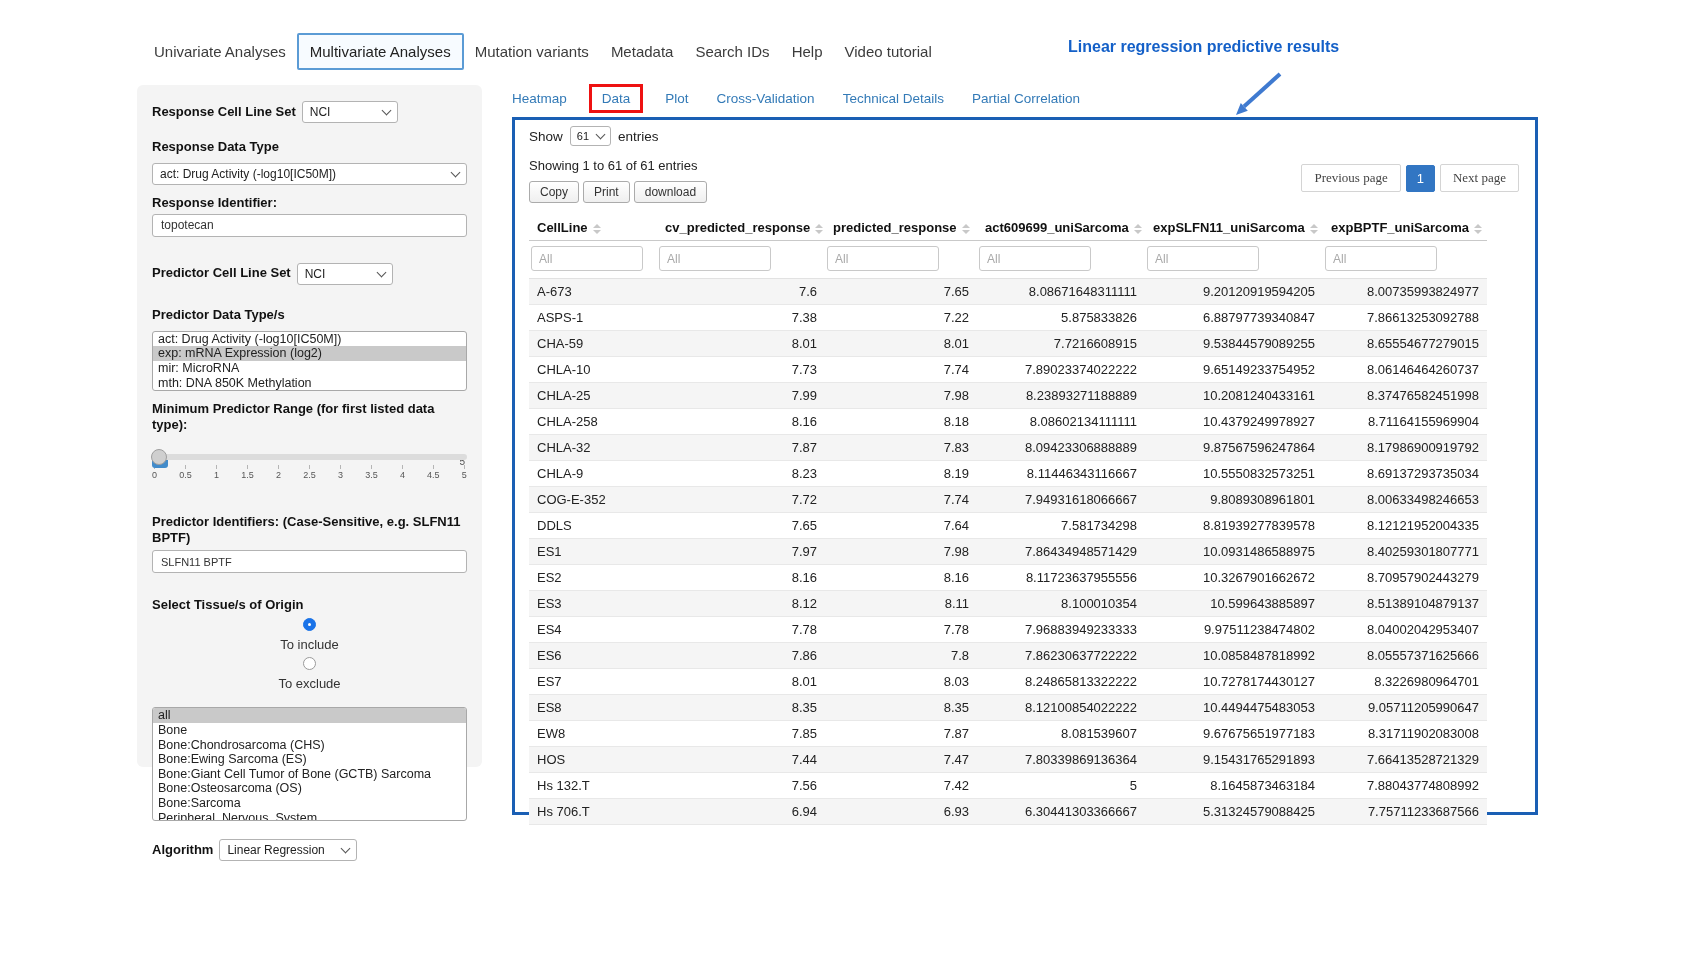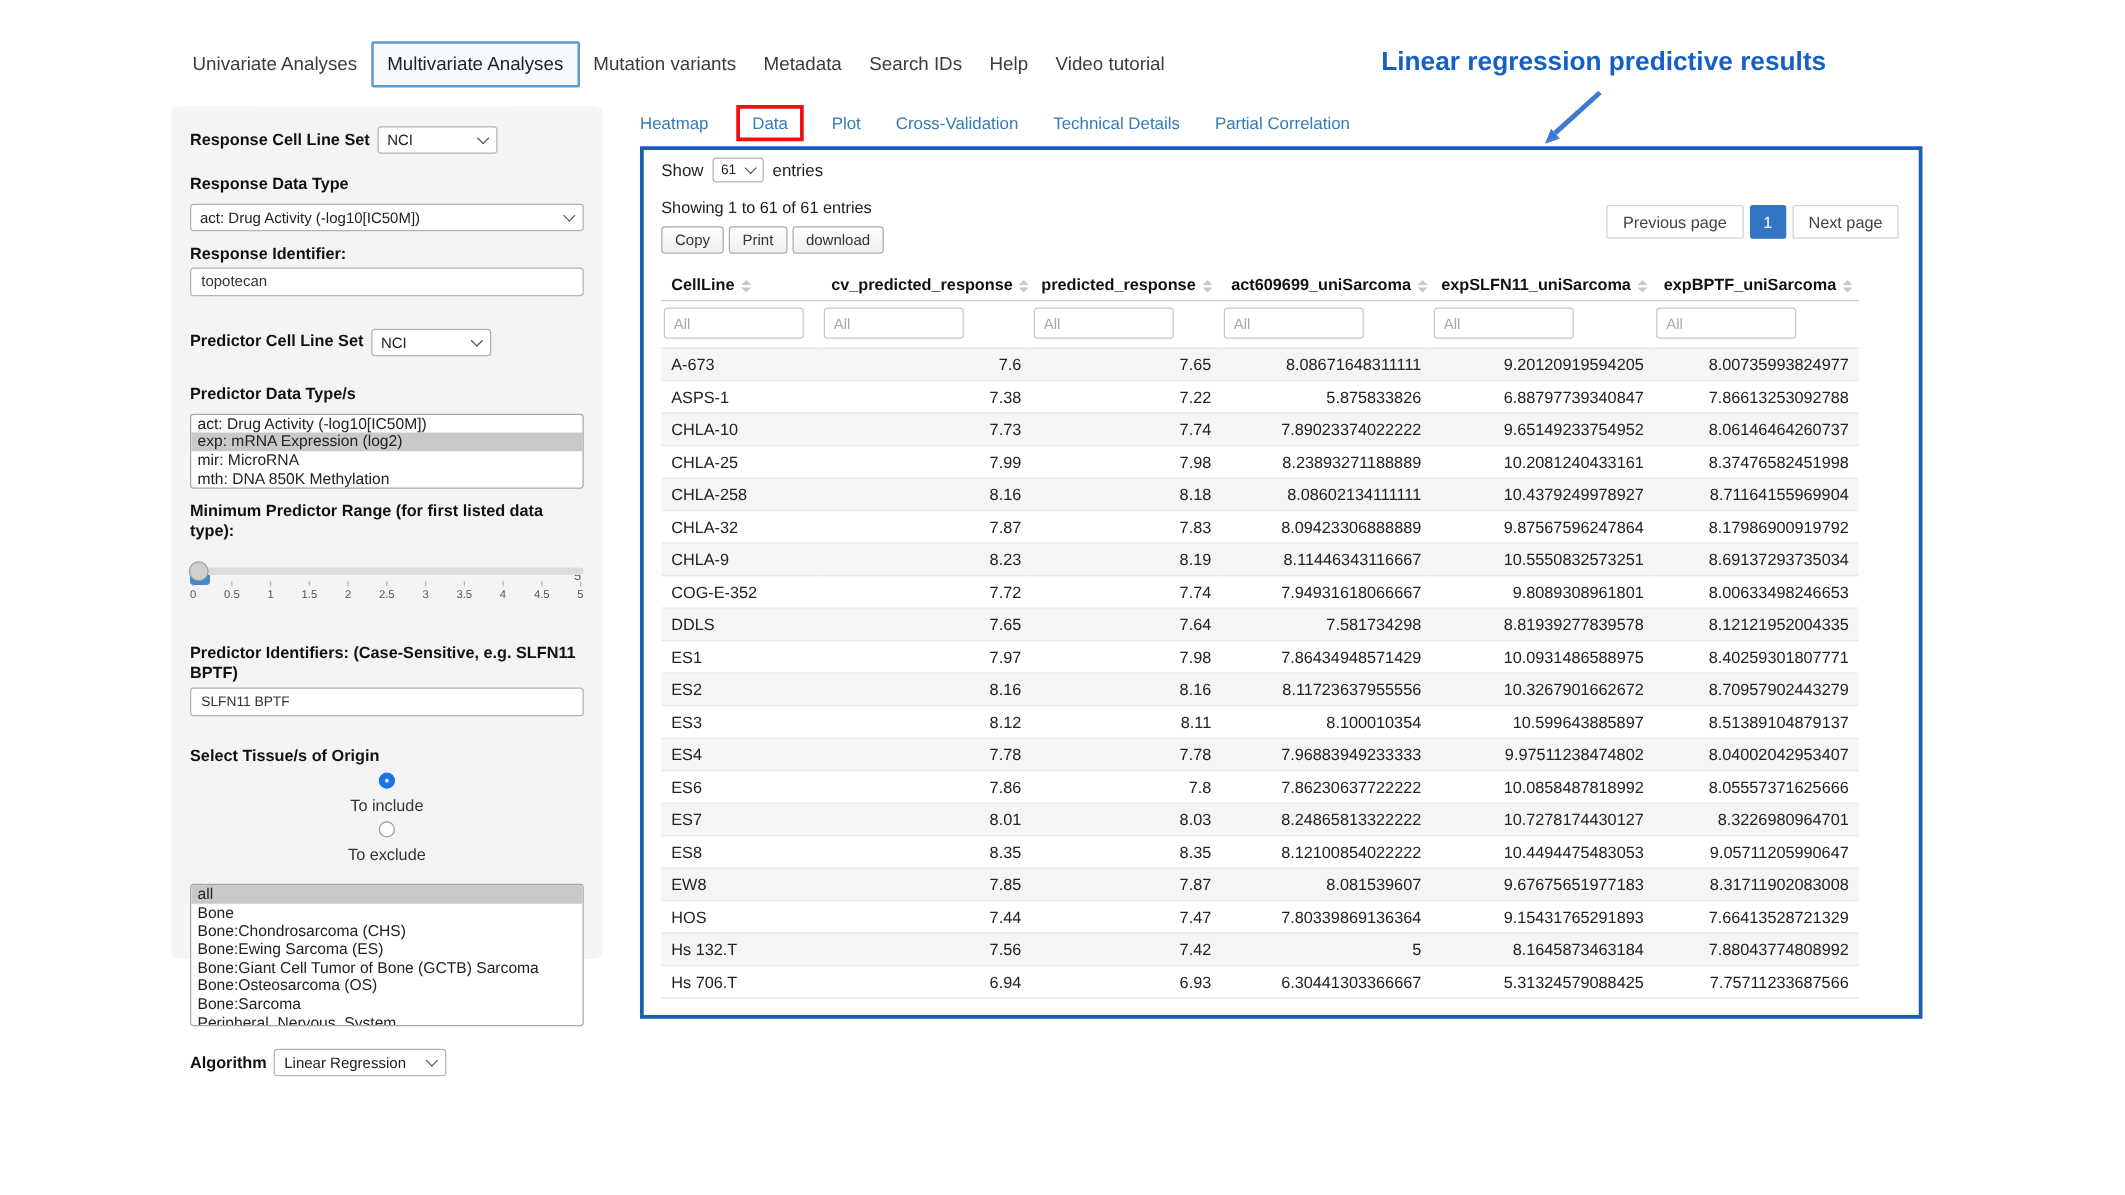--- a/index.html
+++ b/index.html
@@ -11,22 +11,22 @@
     position:relative;
     overflow:hidden;
   }
 
   
   .topnav { position:absolute; left:143px; top:33px; display:flex; align-items:center; }
   .nav-item { padding:8px 11px; font-size:15px; color:#3c3c3c; cursor:pointer; white-space:nowrap; }
   .nav-item.active { border:2px solid #5b9bd5; background:#f7fbff; border-radius:2px; color:#222; }
 
   
-  .annotation-title { position:absolute; left:1068px; top:38px; width:430px; text-align:center;
-    font-size:21px; font-weight:bold; color:#1460c8; }
+  .annotation-title { position:absolute; left:1068px; top:38px; width:430px; 
+    font-size:16px; font-weight:bold; color:#1460c8; }
   .annotation-arrow { position:absolute; left:1226px; top:70px; }
 
   
   .sidebar { position:absolute; left:137px; top:85px; width:345px; height:682px;
     background:#f4f4f4; border-radius:6px; padding:16px 15px; font-size:13px; }
   .field-label { font-weight:bold; color:#111; line-height:1.25; }
   .inline-field { display:flex; align-items:center; gap:6px; }
   .sel { display:inline-flex; align-items:center; background:#fff; border:1px solid #b3b3b3;
     border-radius:3px; padding:2px 7px; font-size:12px; cursor:pointer; min-height:22px; color:#222; }
   .sel .sel-text { flex:1; white-space:nowrap; overflow:hidden; }
@@ -68,21 +68,21 @@
   .tab.red-box { border:3px solid #ee1111; padding:4px 10px; margin:0 -6px; }
 
   
   .main-panel { position:absolute; left:512px; top:117px; width:1026px; height:698px;
     border:3px solid #1a5fb4; background:#fff; padding:6px 14px; }
   .show-row { display:flex; align-items:center; gap:7px; font-size:13.5px; color:#222; }
   .entries-sel { min-height:20px; padding:0 6px; font-size:11px; }
   .showing-text { margin-top:12px; font-size:13px; color:#222; }
   .pagination { position:absolute; right:16px; top:44px; display:flex; align-items:center; font-size:13px; }
   .page-btn { border:1px solid #d4d4d4; border-radius:2px; background:#fff; color:#444;
-    padding:5px 12px; cursor:pointer; white-space:nowrap; }
+    padding:5px 12px; cursor:pointer; white-space:nowrap;font-family:Liberation Serif, serif; }
   .page-current { background:#3276c3; border:1px solid #3276c3; border-radius:2px; color:#fff;
     padding:5px 10px; margin:0 5px; cursor:pointer; }
   .dt-buttons { display:flex; gap:4px; margin-top:8px; }
   .dt-btn { border:1px solid #ababab; border-radius:3px; background:linear-gradient(#ffffff,#efefef);
     color:#333; font-size:12px; padding:3px 10px; cursor:pointer; font-family:"Liberation Sans", sans-serif; }
 
   
   table { border-collapse:collapse; width:958px; margin-top:12px; font-size:13px; table-layout:fixed; }
   th, td { padding:5px 8px; }
   th { text-align:left; font-weight:bold; color:#111; border-bottom:1px solid #c9c9c9; white-space:nowrap; cursor:pointer; }
@@ -297,20 +297,28 @@
         </tr>
         <tr>
           <td class="cl">ASPS-1</td>
           <td class="num">7.38</td>
           <td class="num">7.22</td>
           <td class="num">5.875833826</td>
           <td class="num">6.88797739340847</td>
           <td class="num">7.86613253092788</td>
         </tr>
         <tr>
+          <td class="cl">CHA-59</td>
+          <td class="num">8.01</td>
+          <td class="num">8.01</td>
+          <td class="num">7.7216608915</td>
+          <td class="num">9.53844579089255</td>
+          <td class="num">8.65554677279015</td>
+        </tr>
+        <tr>
           <td class="cl">CHLA-10</td>
           <td class="num">7.73</td>
           <td class="num">7.74</td>
           <td class="num">7.89023374022222</td>
           <td class="num">9.65149233754952</td>
           <td class="num">8.06146464260737</td>
         </tr>
         <tr>
           <td class="cl">CHLA-25</td>
           <td class="num">7.99</td>

